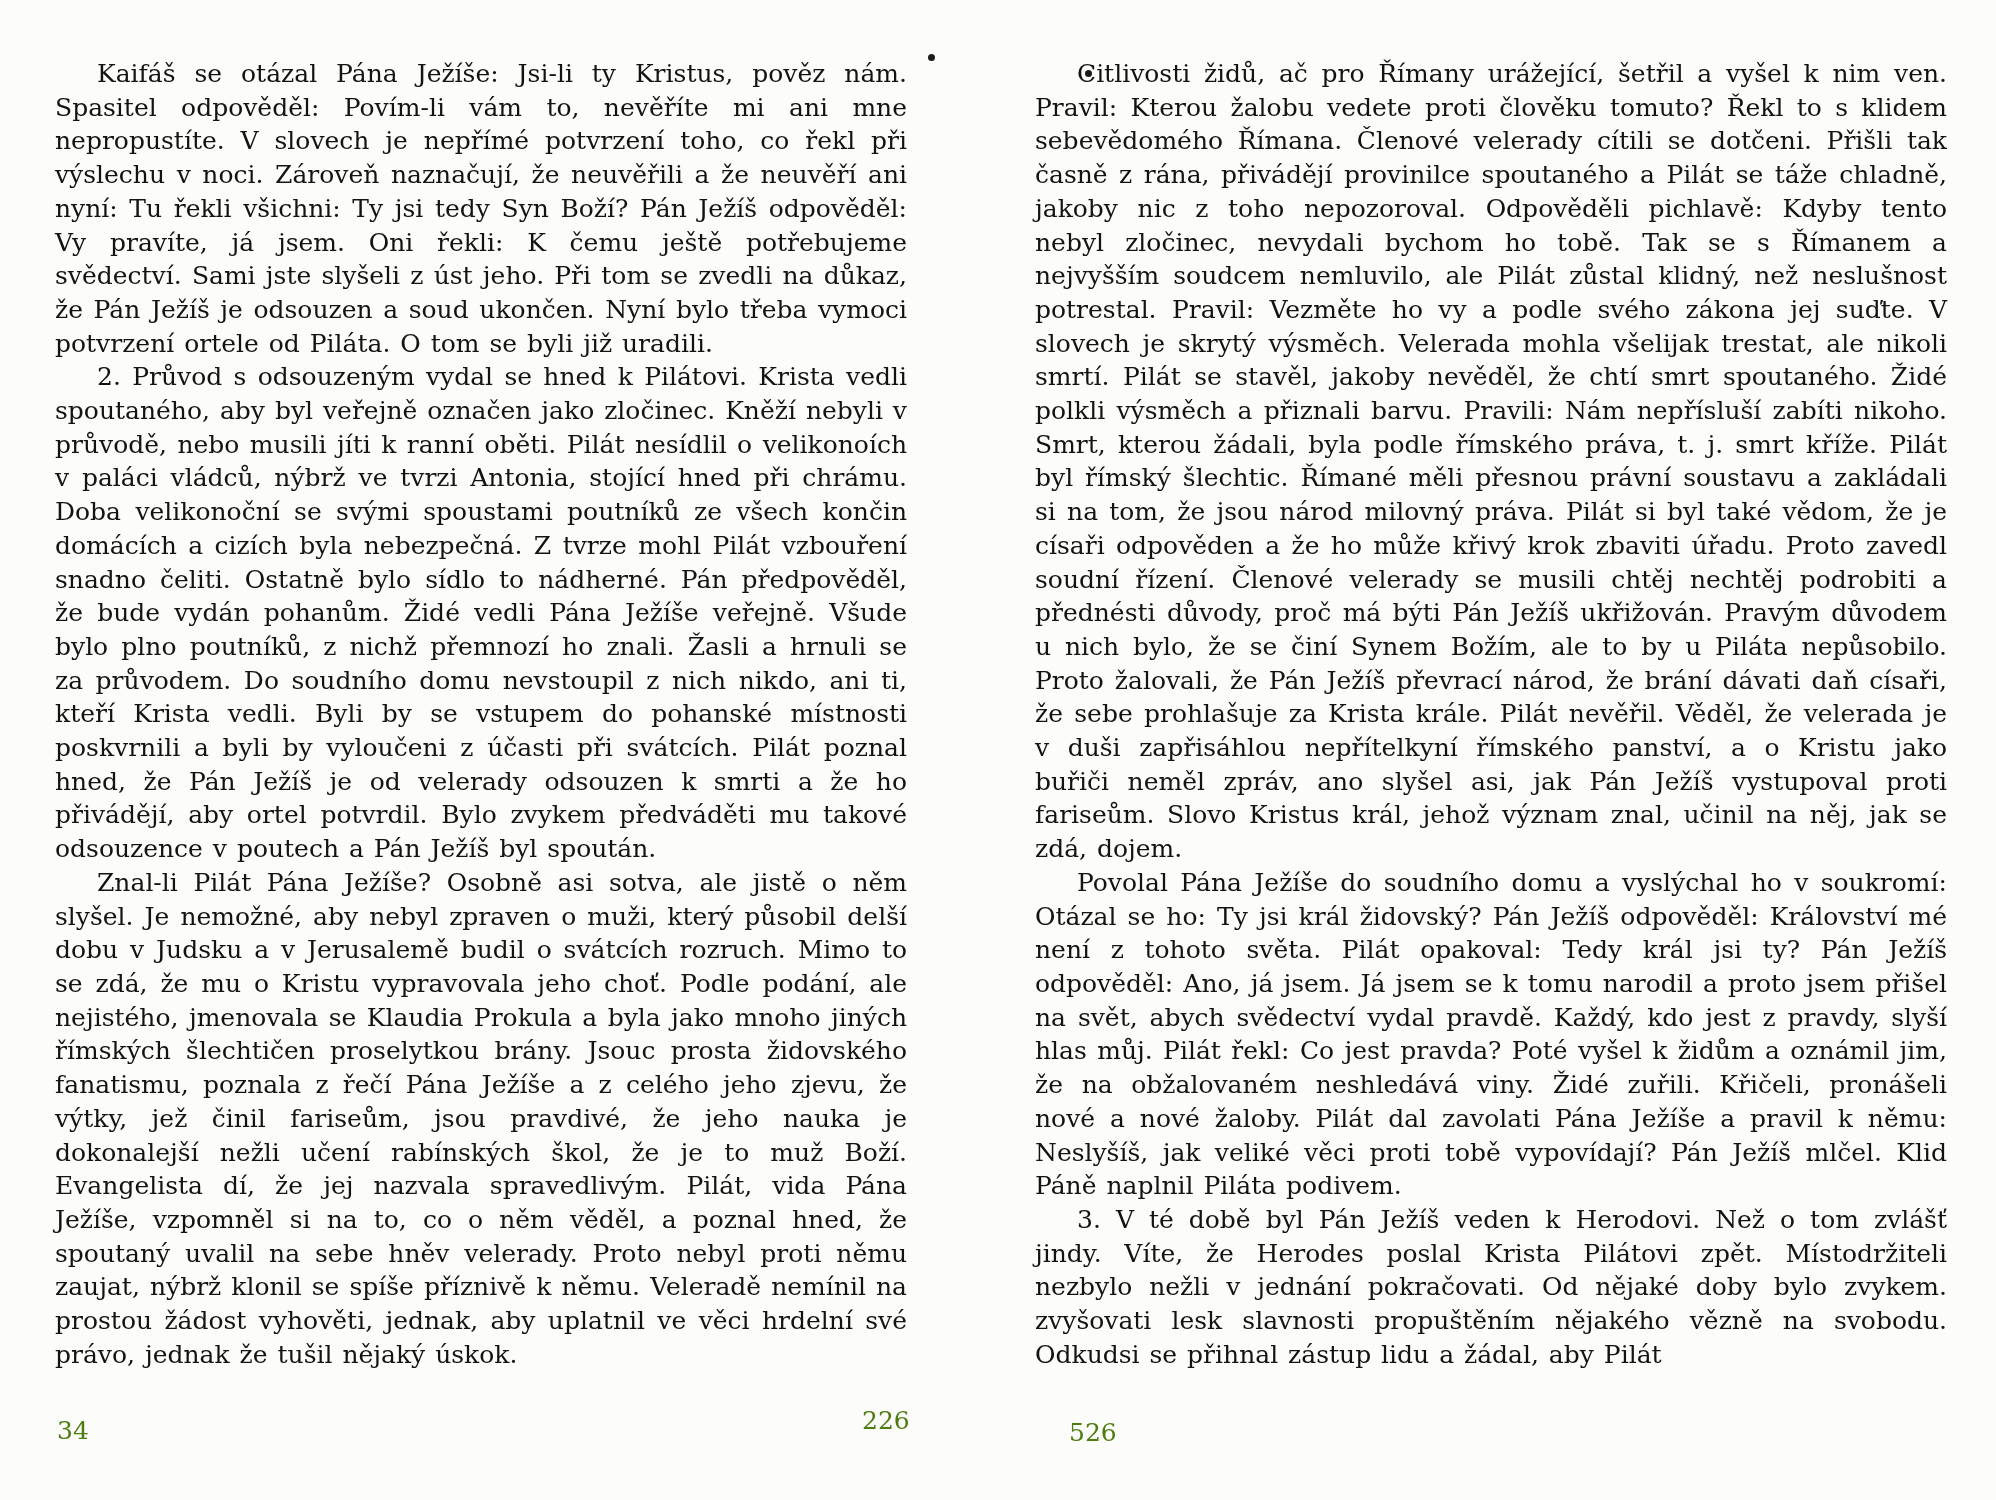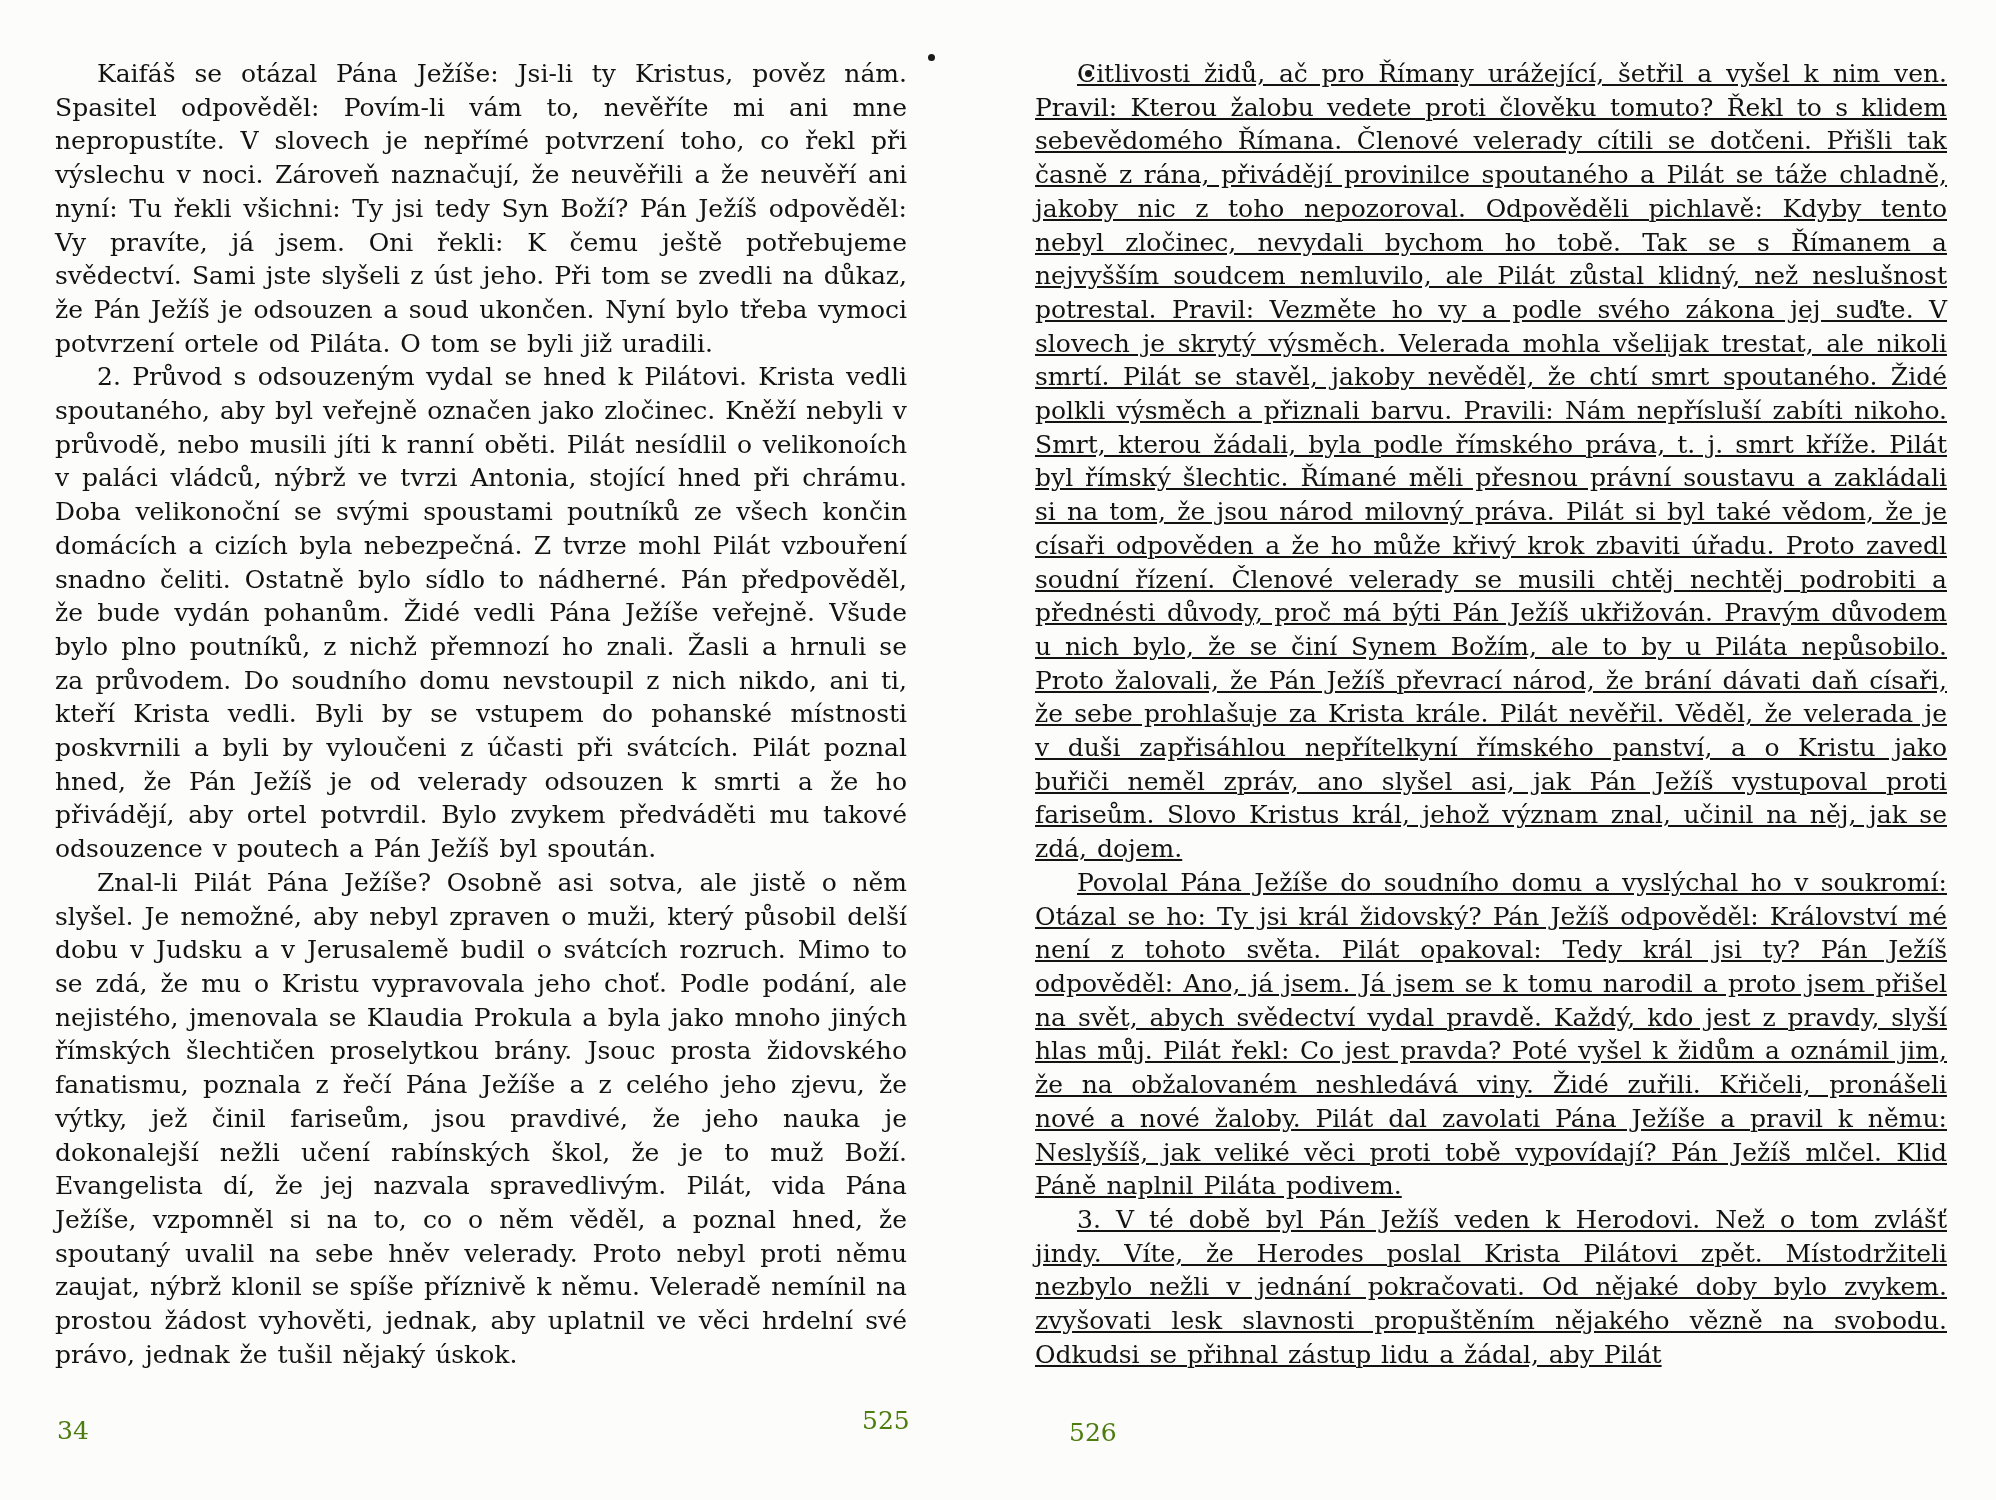--- a/index.html
+++ b/index.html
@@ -22,21 +22,21 @@
   }
   .page-col p {
     margin: 0;
     padding: 0;
     text-indent: 42px;
     font-size: 25px;
     line-height: 33.7px;
     word-spacing: 2px;
   }
   #left-col  { left: 55px;  width: 852px; }
-  #right-col { left: 1035px; width: 912px; text-decoration: underline; }
+  #right-col { left: 1035px; width: 912px; }
   .pagenum {
     position: absolute;
     font-size: 25px;
     line-height: 25px;
     color: #4d7c0f;
   }
   #pagenum-34  { left: 57px;   top: 1418px; }
   #pagenum-525 { left: 862px;  top: 1408px; }
   #pagenum-526 { left: 1040px; top: 1420px; margin-left: 29px; }
   .speck {
@@ -61,14 +61,14 @@
   <p>Znal-li Pilát Pána Ježíše? Osobně asi sotva, ale jistě o něm slyšel. Je nemožné, aby nebyl zpraven o muži, který působil delší dobu v Judsku a v Jerusalemě budil o svátcích rozruch. Mimo to se zdá, že mu o Kristu vypravovala jeho choť. Podle podání, ale nejistého, jmenovala se Klaudia Prokula a byla jako mnoho jiných římských šlechtičen proselytkou brány. Jsouc prosta židovského fanatismu, poznala z řečí Pána Ježíše a z celého jeho zjevu, že výtky, jež činil fariseům, jsou pravdivé, že jeho nauka je dokonalejší nežli učení rabínských škol, že je to muž Boží. Evangelista dí, že jej nazvala spravedlivým. Pilát, vida Pána Ježíše, vzpomněl si na to, co o něm věděl, a poznal hned, že spoutaný uvalil na sebe hněv velerady. Proto nebyl proti němu zaujat, nýbrž klonil se spíše příznivě k němu. Veleradě nemínil na prostou žádost vyhověti, jednak, aby uplatnil ve věci hrdelní své právo, jednak že tušil nějaký úskok.</p>
 </div>
 
 <div class="page-col" id="right-col">
   <p>Citlivosti židů, ač pro Římany urážející, šetřil a vyšel k nim ven. Pravil: Kterou žalobu vedete proti člověku tomuto? Řekl to s klidem sebevědomého Římana. Členové velerady cítili se dotčeni. Přišli tak časně z rána, přivádějí provinilce spoutaného a Pilát se táže chladně, jakoby nic z toho nepozoroval. Odpověděli pichlavě: Kdyby tento nebyl zločinec, nevydali bychom ho tobě. Tak se s Římanem a nejvyšším soudcem nemluvilo, ale Pilát zůstal klidný, než neslušnost potrestal. Pravil: Vezměte ho vy a podle svého zákona jej suďte. V slovech je skrytý výsměch. Velerada mohla všelijak trestat, ale nikoli smrtí. Pilát se stavěl, jakoby nevěděl, že chtí smrt spoutaného. Židé polkli výsměch a přiznali barvu. Pravili: Nám nepřísluší zabíti nikoho. Smrt, kterou žádali, byla podle římského práva, t. j. smrt kříže. Pilát byl římský šlechtic. Římané měli přesnou právní soustavu a zakládali si na tom, že jsou národ milovný práva. Pilát si byl také vědom, že je císaři odpověden a že ho může křivý krok zbaviti úřadu. Proto zavedl soudní řízení. Členové velerady se musili chtěj nechtěj podrobiti a přednésti důvody, proč má býti Pán Ježíš ukřižován. Pravým důvodem u nich bylo, že se činí Synem Božím, ale to by u Piláta nepůsobilo. Proto žalovali, že Pán Ježíš převrací národ, že brání dávati daň císaři, že sebe prohlašuje za Krista krále. Pilát nevěřil. Věděl, že velerada je v duši zapřisáhlou nepřítelkyní římského panství, a o Kristu jako buřiči neměl zpráv, ano slyšel asi, jak Pán Ježíš vystupoval proti fariseům. Slovo Kristus král, jehož význam znal, učinil na něj, jak se zdá, dojem.</p>
   <p>Povolal Pána Ježíše do soudního domu a vyslýchal ho v soukromí: Otázal se ho: Ty jsi král židovský? Pán Ježíš odpověděl: Království mé není z tohoto světa. Pilát opakoval: Tedy král jsi ty? Pán Ježíš odpověděl: Ano, já jsem. Já jsem se k tomu narodil a proto jsem přišel na svět, abych svědectví vydal pravdě. Každý, kdo jest z pravdy, slyší hlas můj. Pilát řekl: Co jest pravda? Poté vyšel k židům a oznámil jim, že na obžalovaném neshledává viny. Židé zuřili. Křičeli, pronášeli nové a nové žaloby. Pilát dal zavolati Pána Ježíše a pravil k němu: Neslyšíš, jak veliké věci proti tobě vypovídají? Pán Ježíš mlčel. Klid Páně naplnil Piláta podivem.</p>
   <p>3. V té době byl Pán Ježíš veden k Herodovi. Než o tom zvlášť jindy. Víte, že Herodes poslal Krista Pilátovi zpět. Místodržiteli nezbylo nežli v jednání pokračovati. Od nějaké doby bylo zvykem. zvyšovati lesk slavnosti propuštěním nějakého vězně na svobodu. Odkudsi se přihnal zástup lidu a žádal, aby Pilát</p>
 </div>
 
 <div class="pagenum" id="pagenum-34">34</div>
-<div class="pagenum" id="pagenum-525">525</div>
+<div class="pagenum" id="pagenum-525">226</div>
 <div class="pagenum" id="pagenum-526">526</div>
 
 </body></html>

